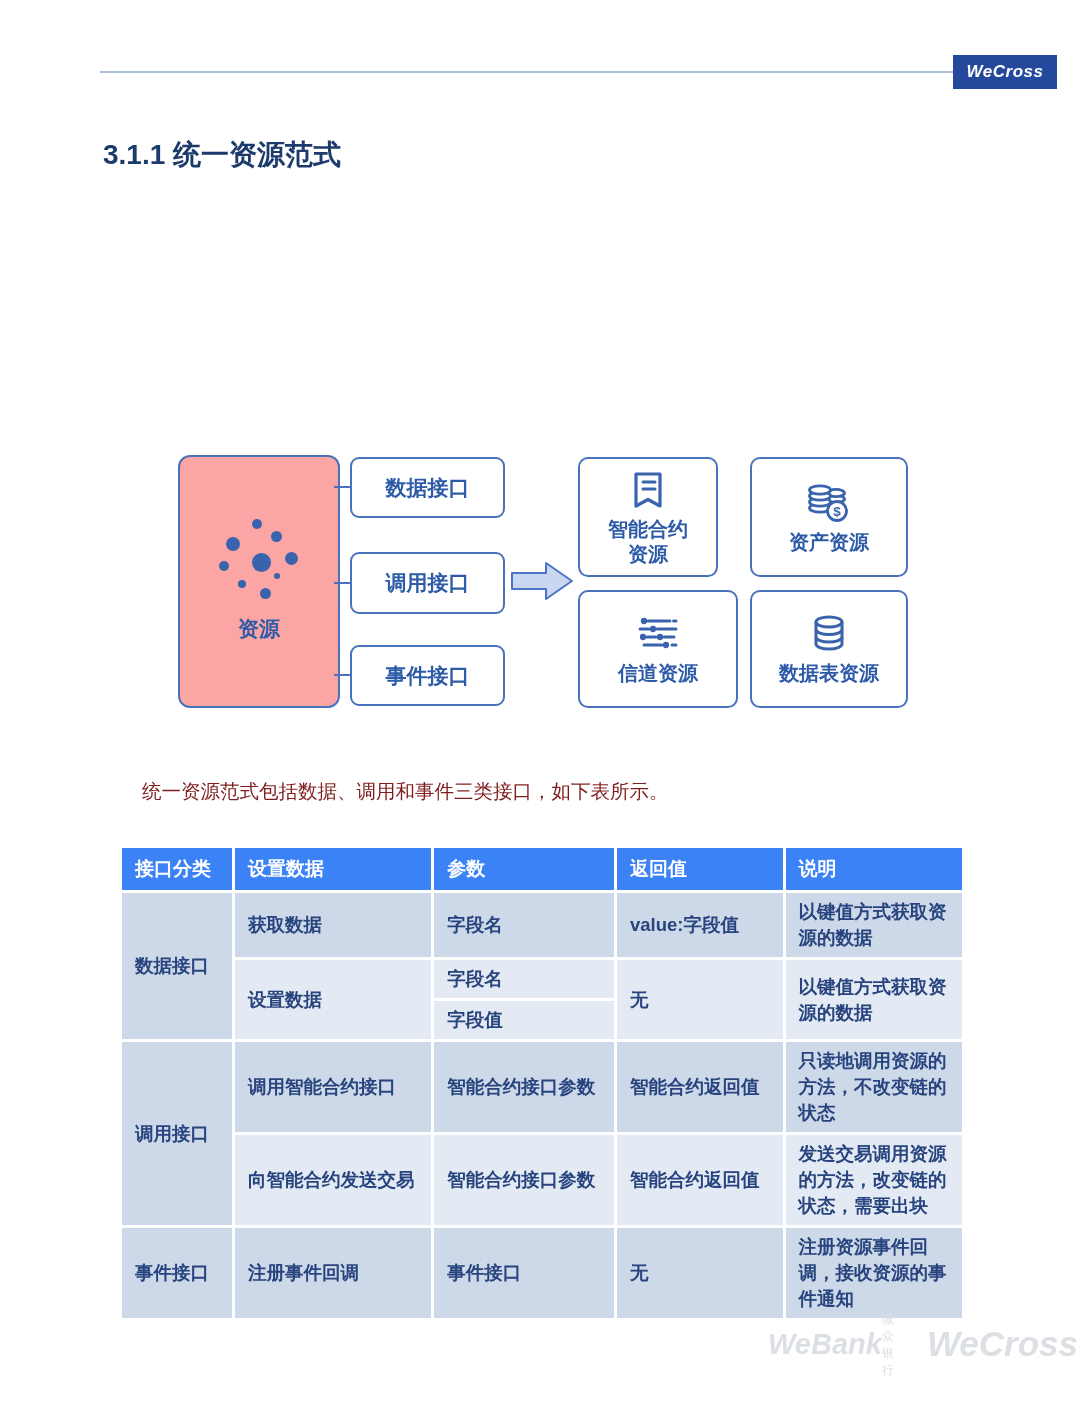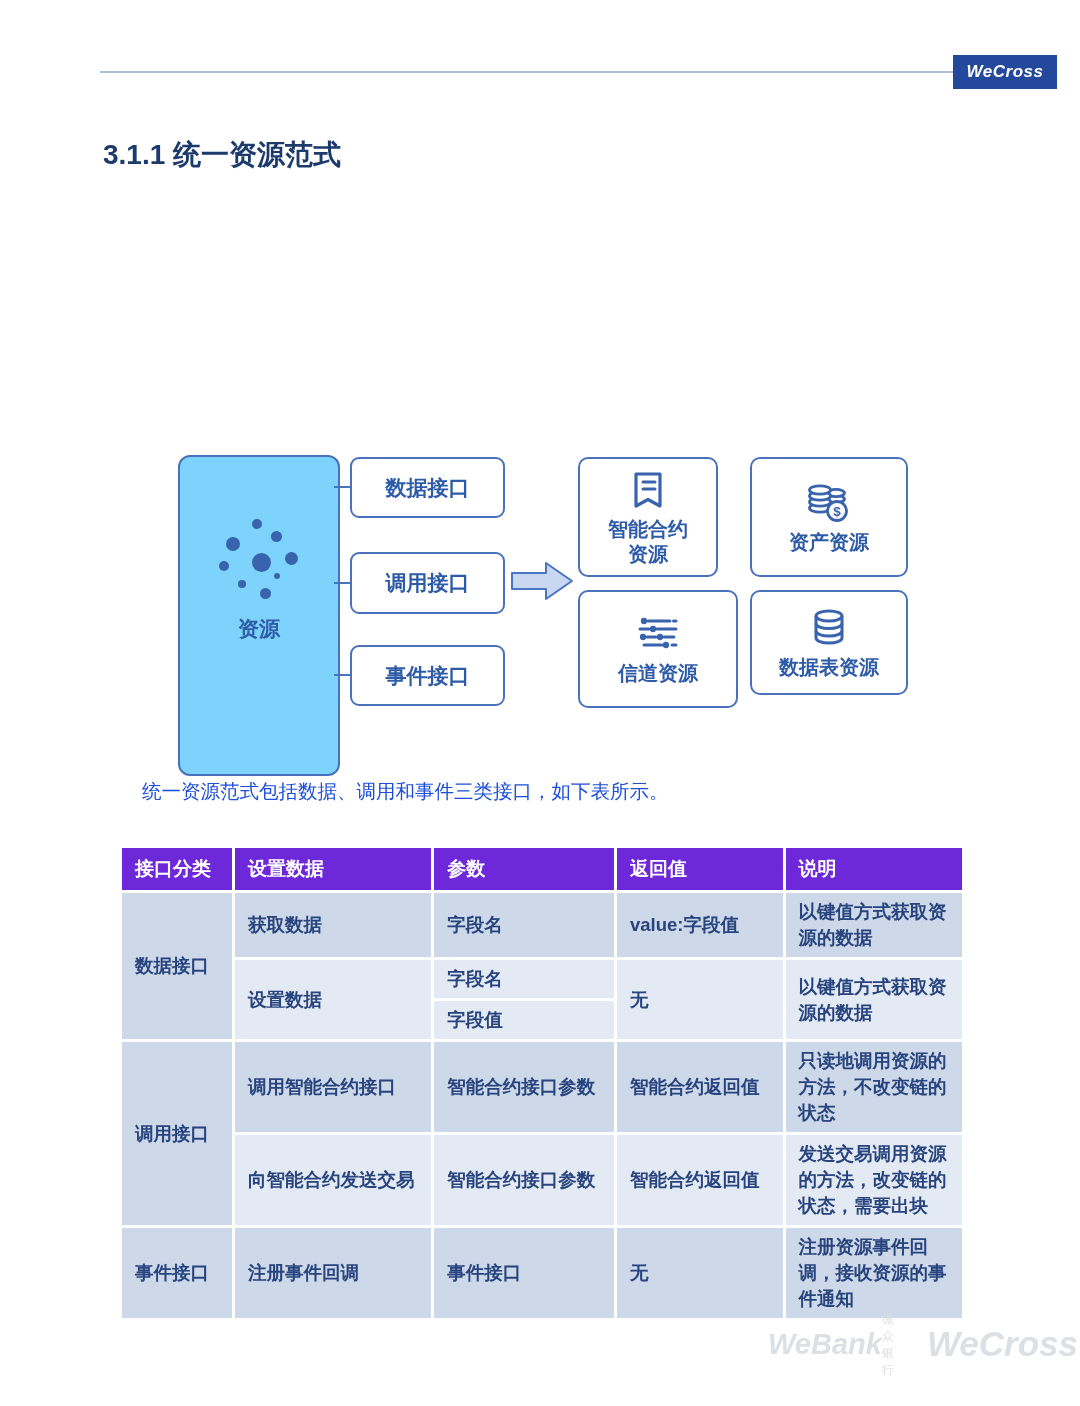--- a/index.html
+++ b/index.html
@@ -21,27 +21,27 @@
     position:absolute; left:103px; top:136px;
     font-size:28px; font-weight:bold; color:#1c3a6b;
   }
   .para {
     position:absolute; left:103px; top:198px; width:878px;
     font-size:19.5px; line-height:39px; color:#2e2e2e;
     text-align:justify; text-indent:2em;
   }
   .para2 {
     position:absolute; left:103px; top:778px; width:878px;
-    font-size:19.5px; color:#1d4ed8; text-indent:2em;
+    font-size:19.5px; color:#7f1d1d; text-indent:2em;
   }
   
   .diagram { position:absolute; left:178px; top:455px; width:732px; height:256px; }
   .res-box {
-    position:absolute; left:0; top:0; width:162px; height:321px;
-    border:2px solid #4a72bc; border-radius:12px; background:#7dd3fc;
+    position:absolute; left:0; top:0; width:162px; height:253px;
+    border:2px solid #4a72bc; border-radius:12px; background:#fca5a5;
   }
   .dots { position:absolute; left:38px; top:58px; width:84px; height:84px; }
   .dot { position:absolute; border-radius:50%; background:#3a63ad; }
   .res-label {
     position:absolute; left:0; right:0; top:158px; text-align:center;
     font-size:21px; font-weight:bold; color:#2e5ba8;
   }
   .stub { position:absolute; width:18px; height:2px; background:#4a72bc; left:156px; }
   .if-box {
     position:absolute; left:172px; width:155px;
@@ -57,21 +57,21 @@
   .type-box .t-label {
     font-size:20px; font-weight:bold; color:#2e5ba8; text-align:center;
     line-height:25px; margin-top:5px;
   }
   .type-box .t-label.narrow { width:88px; }
   .icon-svg { display:block; }
   
   .tbl-wrap { position:absolute; left:119px; top:845px; width:846px; }
   table.spec { border-collapse:separate; border-spacing:3px; width:846px; table-layout:fixed; }
   table.spec th {
-    background:#6d28d9; color:#ffffff; font-size:19px; font-weight:bold;
+    background:#3b82f6; color:#ffffff; font-size:19px; font-weight:bold;
     text-align:left; padding:8px 6px 8px 13px; height:38px;
   }
   table.spec td {
     font-size:18.5px; font-weight:600; color:#27447e;
     text-align:left; vertical-align:middle;
     padding:6px 6px 6px 13px; line-height:26px;
   }
   td.dark  { background:#cdd8e9; }
   td.light { background:#e4eaf3; }
   td.desc  { font-size:18px; padding-left:10px;margin-left:48px; }
@@ -180,21 +180,21 @@
             <line x1="28" y1="25" x2="38" y2="25"></line>
             <line x1="8" y1="33" x2="26" y2="33"></line>
             <circle cx="30" cy="33" r="2.4" fill="#3a63ad" stroke-width="1.5"></circle>
             <line x1="36" y1="33" x2="40" y2="33"></line>
           </g>
         </svg>
       </span>
       <div class="t-label">信道资源</div>
     </div>
 
-    <div class="type-box" style="left:572px;top:135px;width:158px;height:105px;">
+    <div class="type-box" style="left:572px;top:135px;width:158px;height:118px;">
       <span>
         <svg class="icon-svg" width="46" height="44" viewBox="0 0 44 44">
           <g stroke="#3a63ad" stroke-width="3" fill="none">
             <ellipse cx="22" cy="10" rx="13" ry="5"></ellipse>
             <path d="M9,10 V32 a13,5 0 0 0 26,0 V10"></path>
             <path d="M9,17.5 a13,5 0 0 0 26,0"></path>
             <path d="M9,25 a13,5 0 0 0 26,0"></path>
           </g>
         </svg>
       </span>

